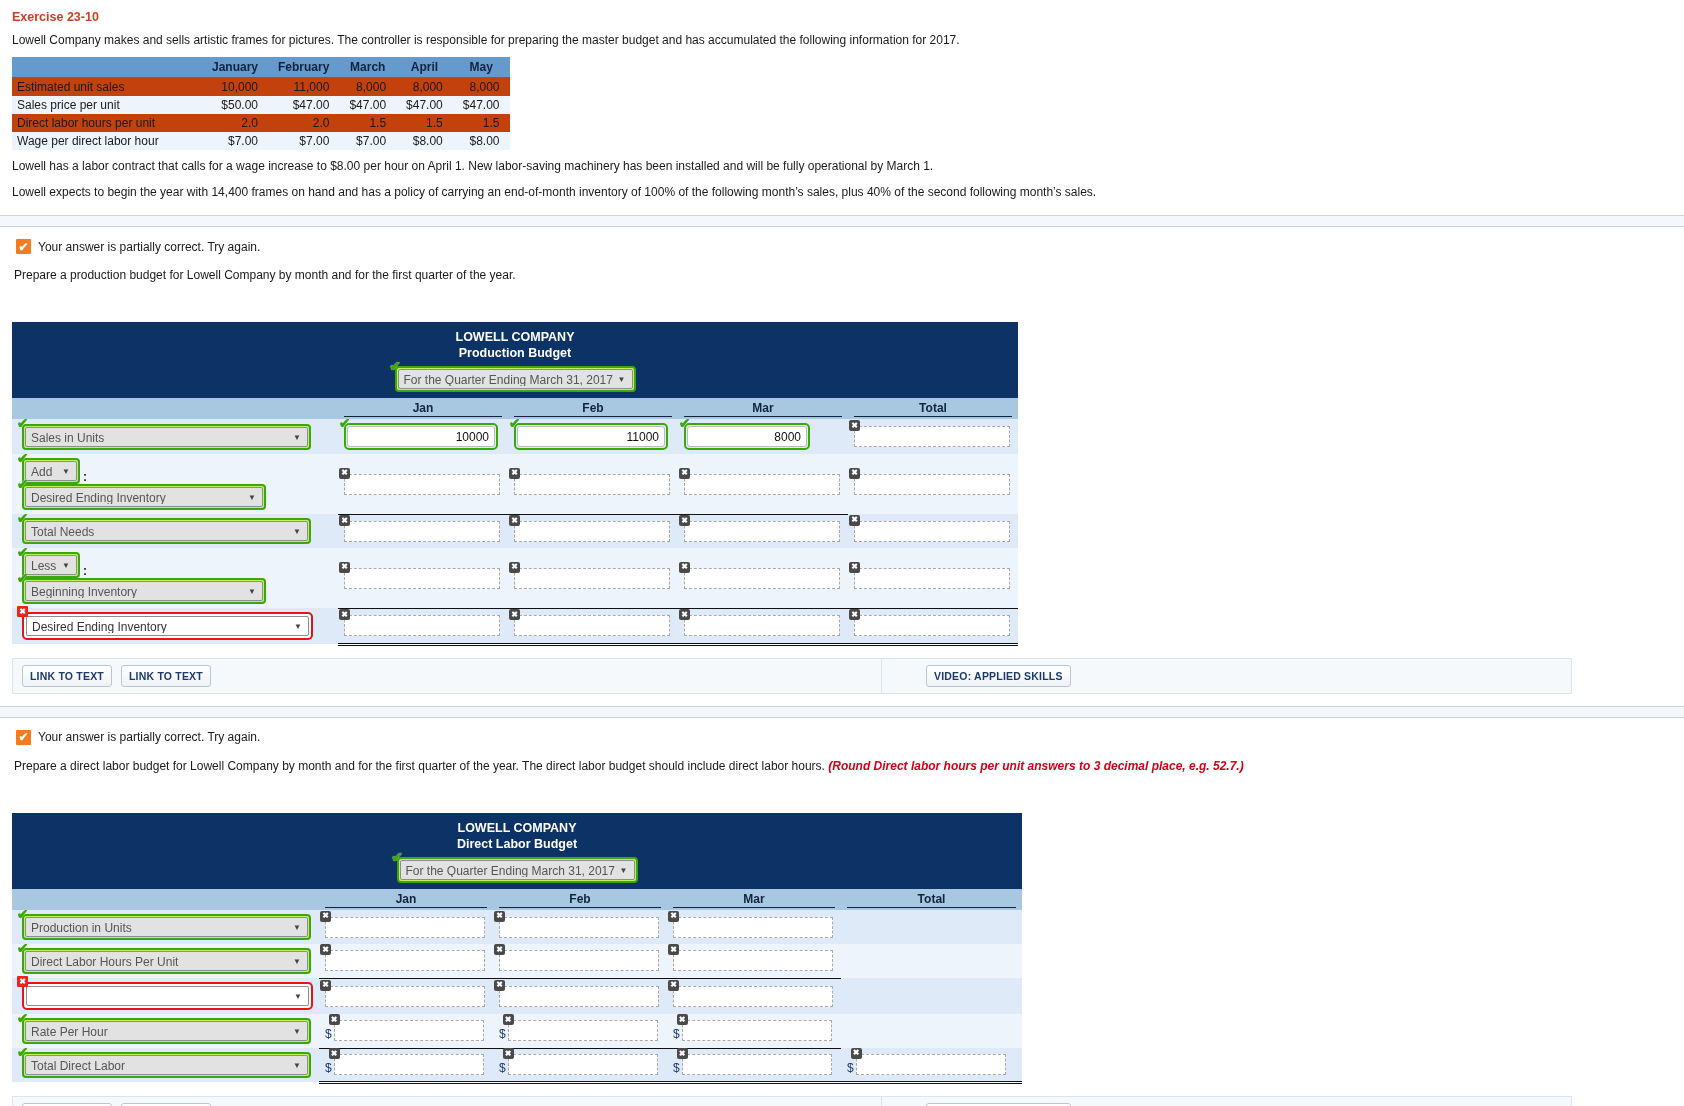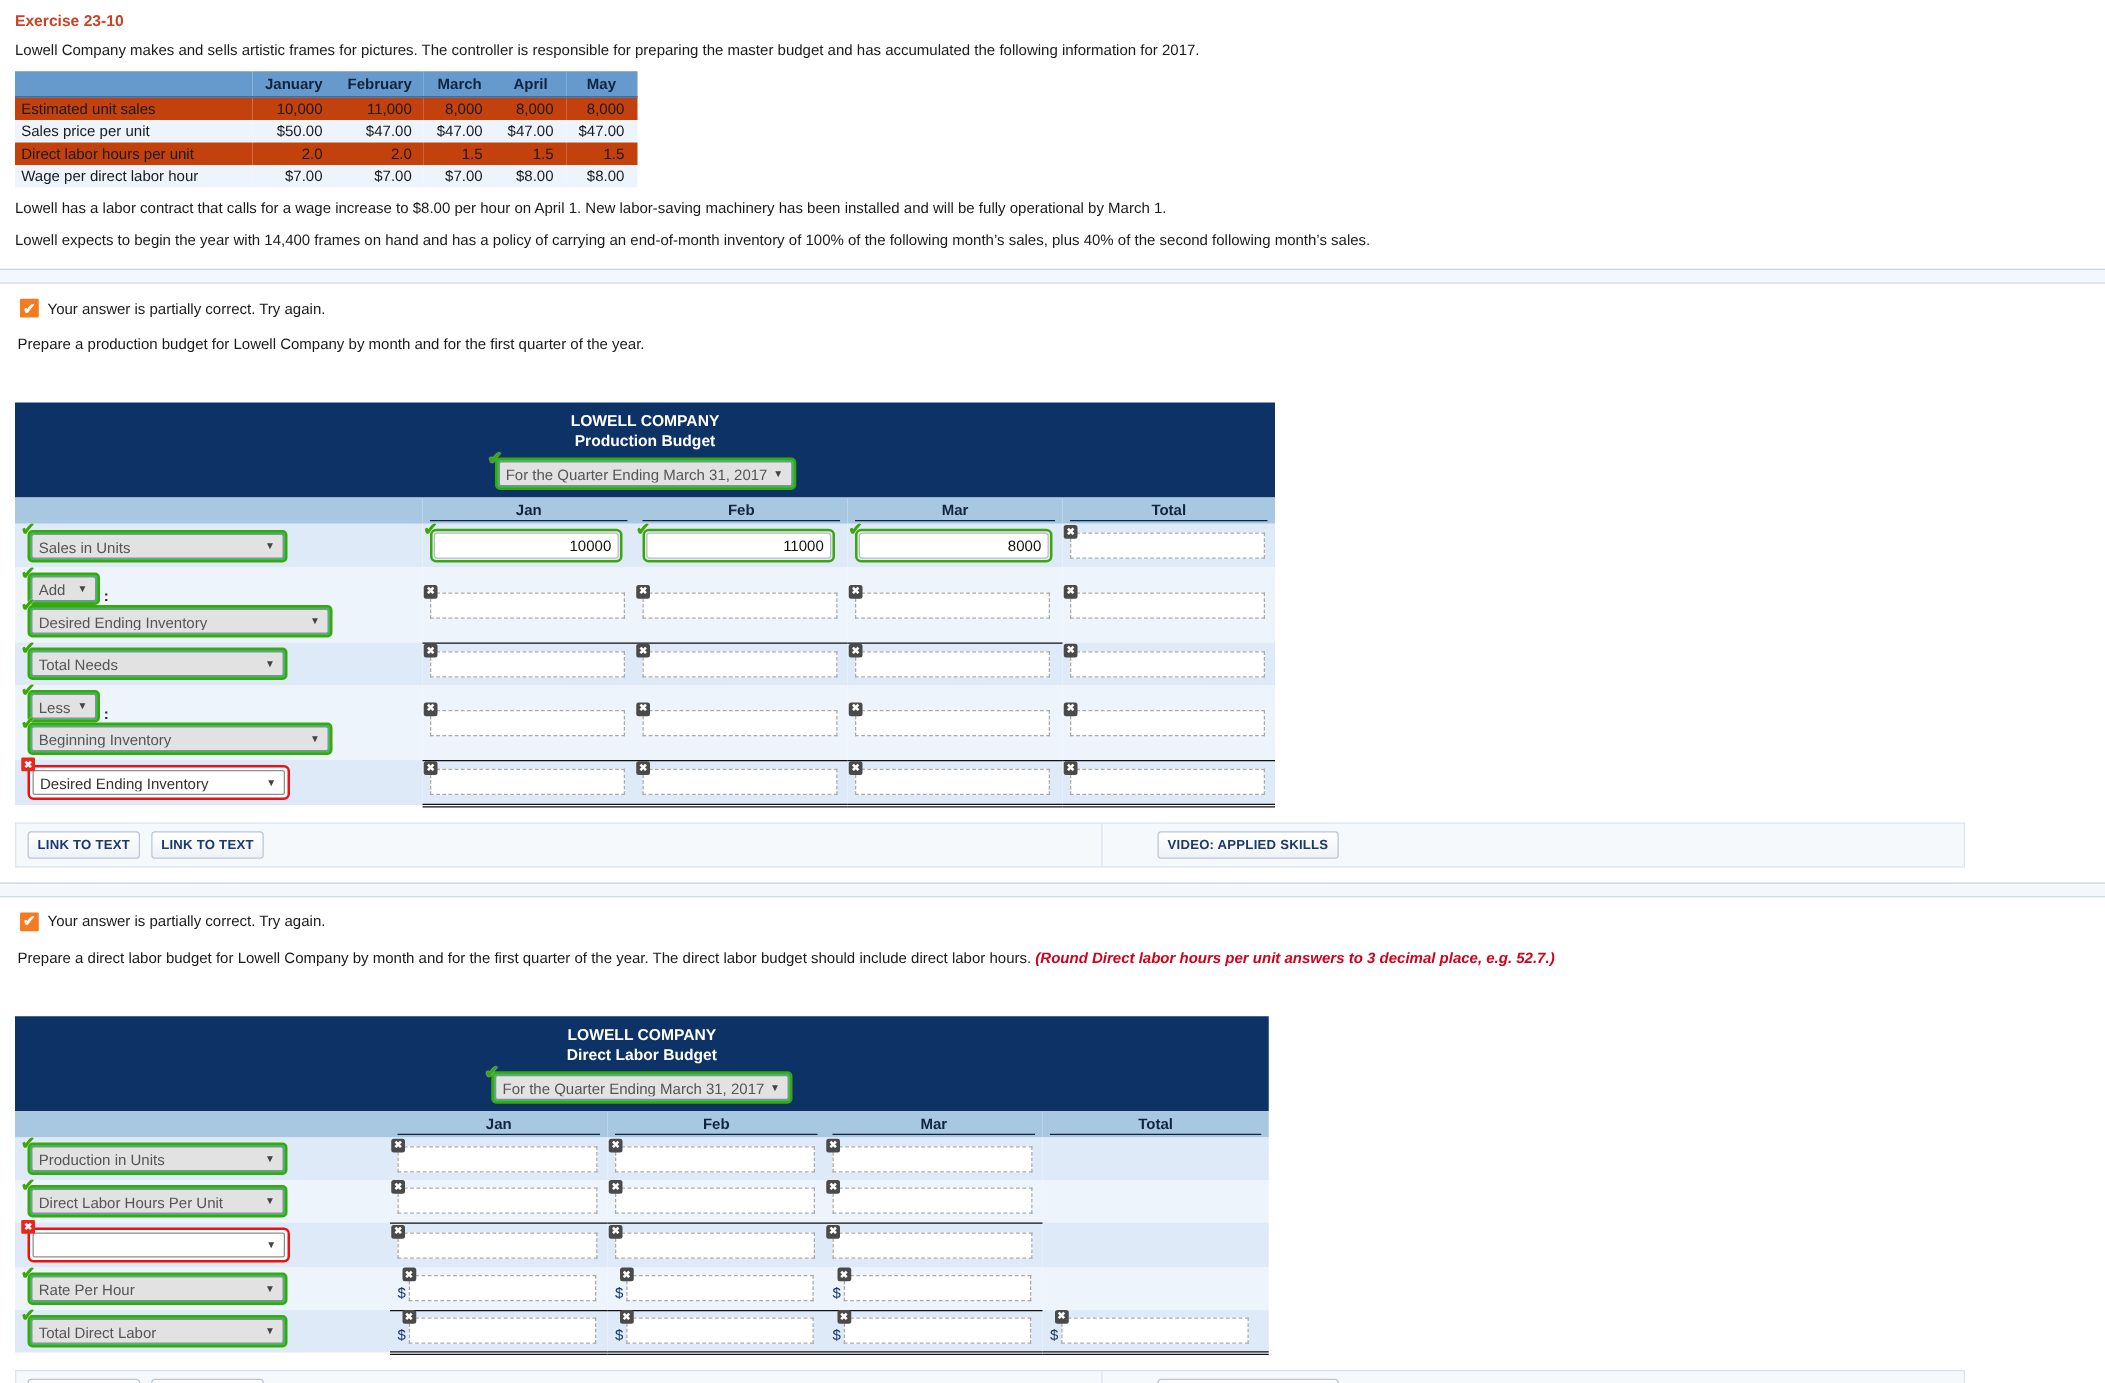--- a/index.html
+++ b/index.html
@@ -75,31 +75,31 @@
   .mark.bad-red { background:#e8261c; border-radius:1px; color:#fff; font-size:8px; }
 
   
   select.ui {
     appearance:none; -webkit-appearance:none;
     background:#e2e2e2; color:#555; font-size:12px;
     font-family:"Liberation Sans", sans-serif;
     border:1px solid #8d8d8d; border-radius:2px;
     padding:2px 18px 2px 5px; height:20px; line-height:16px;
   }
-  .sel-green { border:2px solid #3aa80a; border-radius:4px; padding:1px; display:inline-block; background:#22c55e;}
+  .sel-green { border:2px solid #3aa80a; border-radius:4px; padding:1px; display:inline-block; background:#bef264;}
   .sel-green select.ui { border:1px solid #8d8d8d; }
   .sel-red { border:2px solid #ee1111; border-radius:5px; padding:2px; display:inline-block; background:#fff;}
   .sel-red select.ui { background:#ffffff; border:1px solid #8d8d8d; color:#333; }
   .caret {
     position:absolute; right:7px; top:50%; transform:translateY(-50%);
     font-size:8px; color:#444; pointer-events:none; z-index:3;
   }
   .sel-small { width:52px; }
   .sel-mid { width:238px; }
-  .sel-wide { width:202px; }
+  .sel-wide { width:283px; }
   .sel-hdr { width:auto; background:#e2e2e2; color:#444; padding:2px 20px 2px 6px;}
   .colon { font-weight:bold; color:#222; margin:0 2px 0 3px; vertical-align:bottom;}
   input.ui {
     font-family:"Liberation Sans", sans-serif; font-size:12px;
     text-align:right; padding:2px 5px; height:21px;
     border:1px dashed #a9a9a9; background:#fff; color:#111;
     outline:none;
   }
   .inp-green { border:2px solid #3aa80a; border-radius:5px; padding:1px; display:inline-block;}
   .inp-green input.ui { border:1px solid #bbb; border-radius:3px; }
@@ -266,21 +266,21 @@
               <span class="mark ok">✔</span>
               <span class="inp-green">
                 <input class="ui" style="width: 148px; padding-left: 11px;" value="11000">
               </span>
             </span>
           </td>
           <td class="cellbg inputcell">
             <span class="vwrap">
               <span class="mark ok">✔</span>
               <span class="inp-green">
-                <input class="ui" style="width: 152px; padding-left: 20px;" value="8000">
+                <input class="ui" style="width: 120px; padding-left: 20px;" value="8000">
               </span>
             </span>
           </td>
           <td class="cellbg inputcell">
             <span class="vwrap">
               <span class="mark bad-dark">✖</span>
               <input class="ui" style="width: 156px;" value="">
             </span>
           </td>
         </tr>

